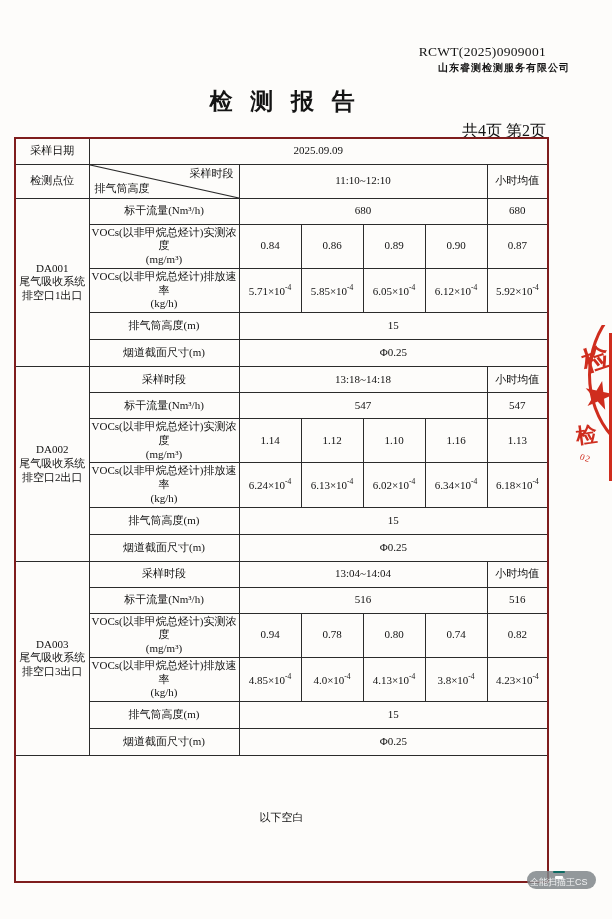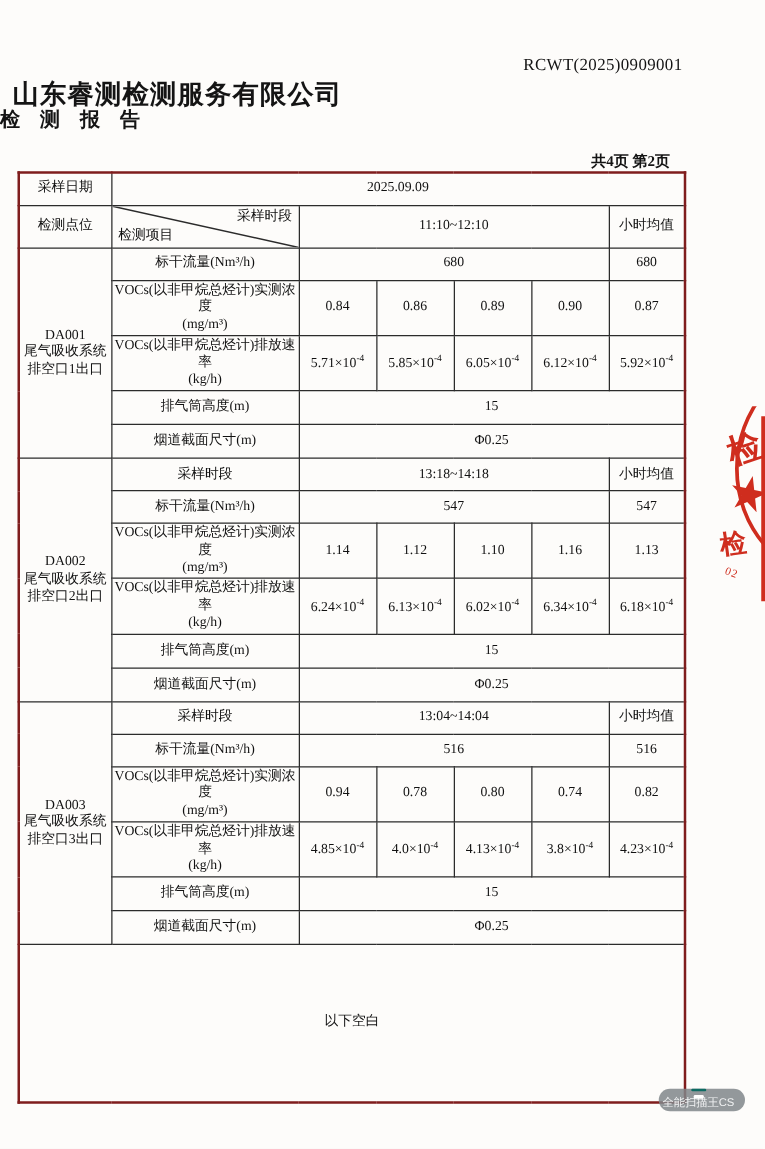--- a/index.html
+++ b/index.html
@@ -1,23 +1,23 @@
 <!DOCTYPE html>
 <html><head>
 <meta charset="utf-8">
 <style>
   html,body{margin:0;padding:0;}
   body{width:612px;height:919px;background:#f4f3f0;font-family:"Liberation Serif","DejaVu Serif",serif;}
   #page{position:relative;width:612px;height:919px;background:#fdfcfa;overflow:hidden;color:#141414;}
 
   .report-no{position:absolute;top:44px;right:66px;font-size:13.5px;letter-spacing:0.3px;}
-  .company{position:absolute;top:61px;left:0;width:570px;text-align:left;font-size:21px;font-weight:600;letter-spacing:1px;padding-left:10px;}
-  .doc-title{position:absolute;top:86px;left:0;width:570px;text-align:left;font-size:16px;font-weight:700;letter-spacing:6px;}
+  .company{position:absolute;top:61px;left:0;width:570px;text-align:right;font-size:10px;font-weight:600;letter-spacing:1px;}
+  .doc-title{position:absolute;top:86px;left:0;width:570px;text-align:center;font-size:23px;font-weight:700;letter-spacing:6px;}
   .caption{position:absolute;top:121px;left:0;width:530px;text-align:center;font-size:12.5px;font-weight:600;}
-  .pagination{position:absolute;top:121px;right:76px;font-size:12px;font-weight:700;}
+  .pagination{position:absolute;top:121px;right:66px;font-size:16px;font-weight:400;}
 
   table.rpt{position:absolute;left:14px;top:137px;width:533px;border-collapse:collapse;table-layout:fixed;border:2px solid #7f1d1d;}
   table.rpt td{border:1px solid #2b2b2b;text-align:center;vertical-align:middle;padding:1px 2px;font-size:11px;line-height:1.25;color:#111;overflow:hidden;}
   col.c-point{width:74px;} col.c-item{width:150px;}
   col.c-v{width:62px;} col.c-avg{width:61px;}
 
   tr.r-date{height:26px;} tr.r-head{height:34px;} tr.r-flow{height:26px;}
   tr.r-conc{height:30px;} tr.r-rate{height:31px;} tr.r-height{height:27px;}
   tr.r-duct{height:27px;} tr.r-period{height:26px;} tr.r-blank{height:126px;}
 
@@ -77,21 +77,21 @@
       <td class="num" colspan="6">2025.09.09</td>
     </tr>
 
     <tr class="r-head">
       <td class="lbl">检测点位</td>
       <td class="diagcell">
         <svg viewBox="0 0 150 34" preserveAspectRatio="none">
               <line x1="0" y1="0" x2="150" y2="34" stroke="#2b2b2b" stroke-width="1.2"></line>
             </svg>
         <span class="diag-top">采样时段</span>
-        <span class="diag-bottom">检测项目</span>
+        <span class="diag-bottom">排气筒高度</span>
       </td>
       <td class="num" colspan="4">11:10~12:10</td>
       <td class="lbl">小时均值</td>
     </tr>
 
     <tr class="r-flow">
       <td class="pt" rowspan="5">
         <div>DA001</div>
         <div>尾气吸收系统排空口1出口</div>
       </td>

